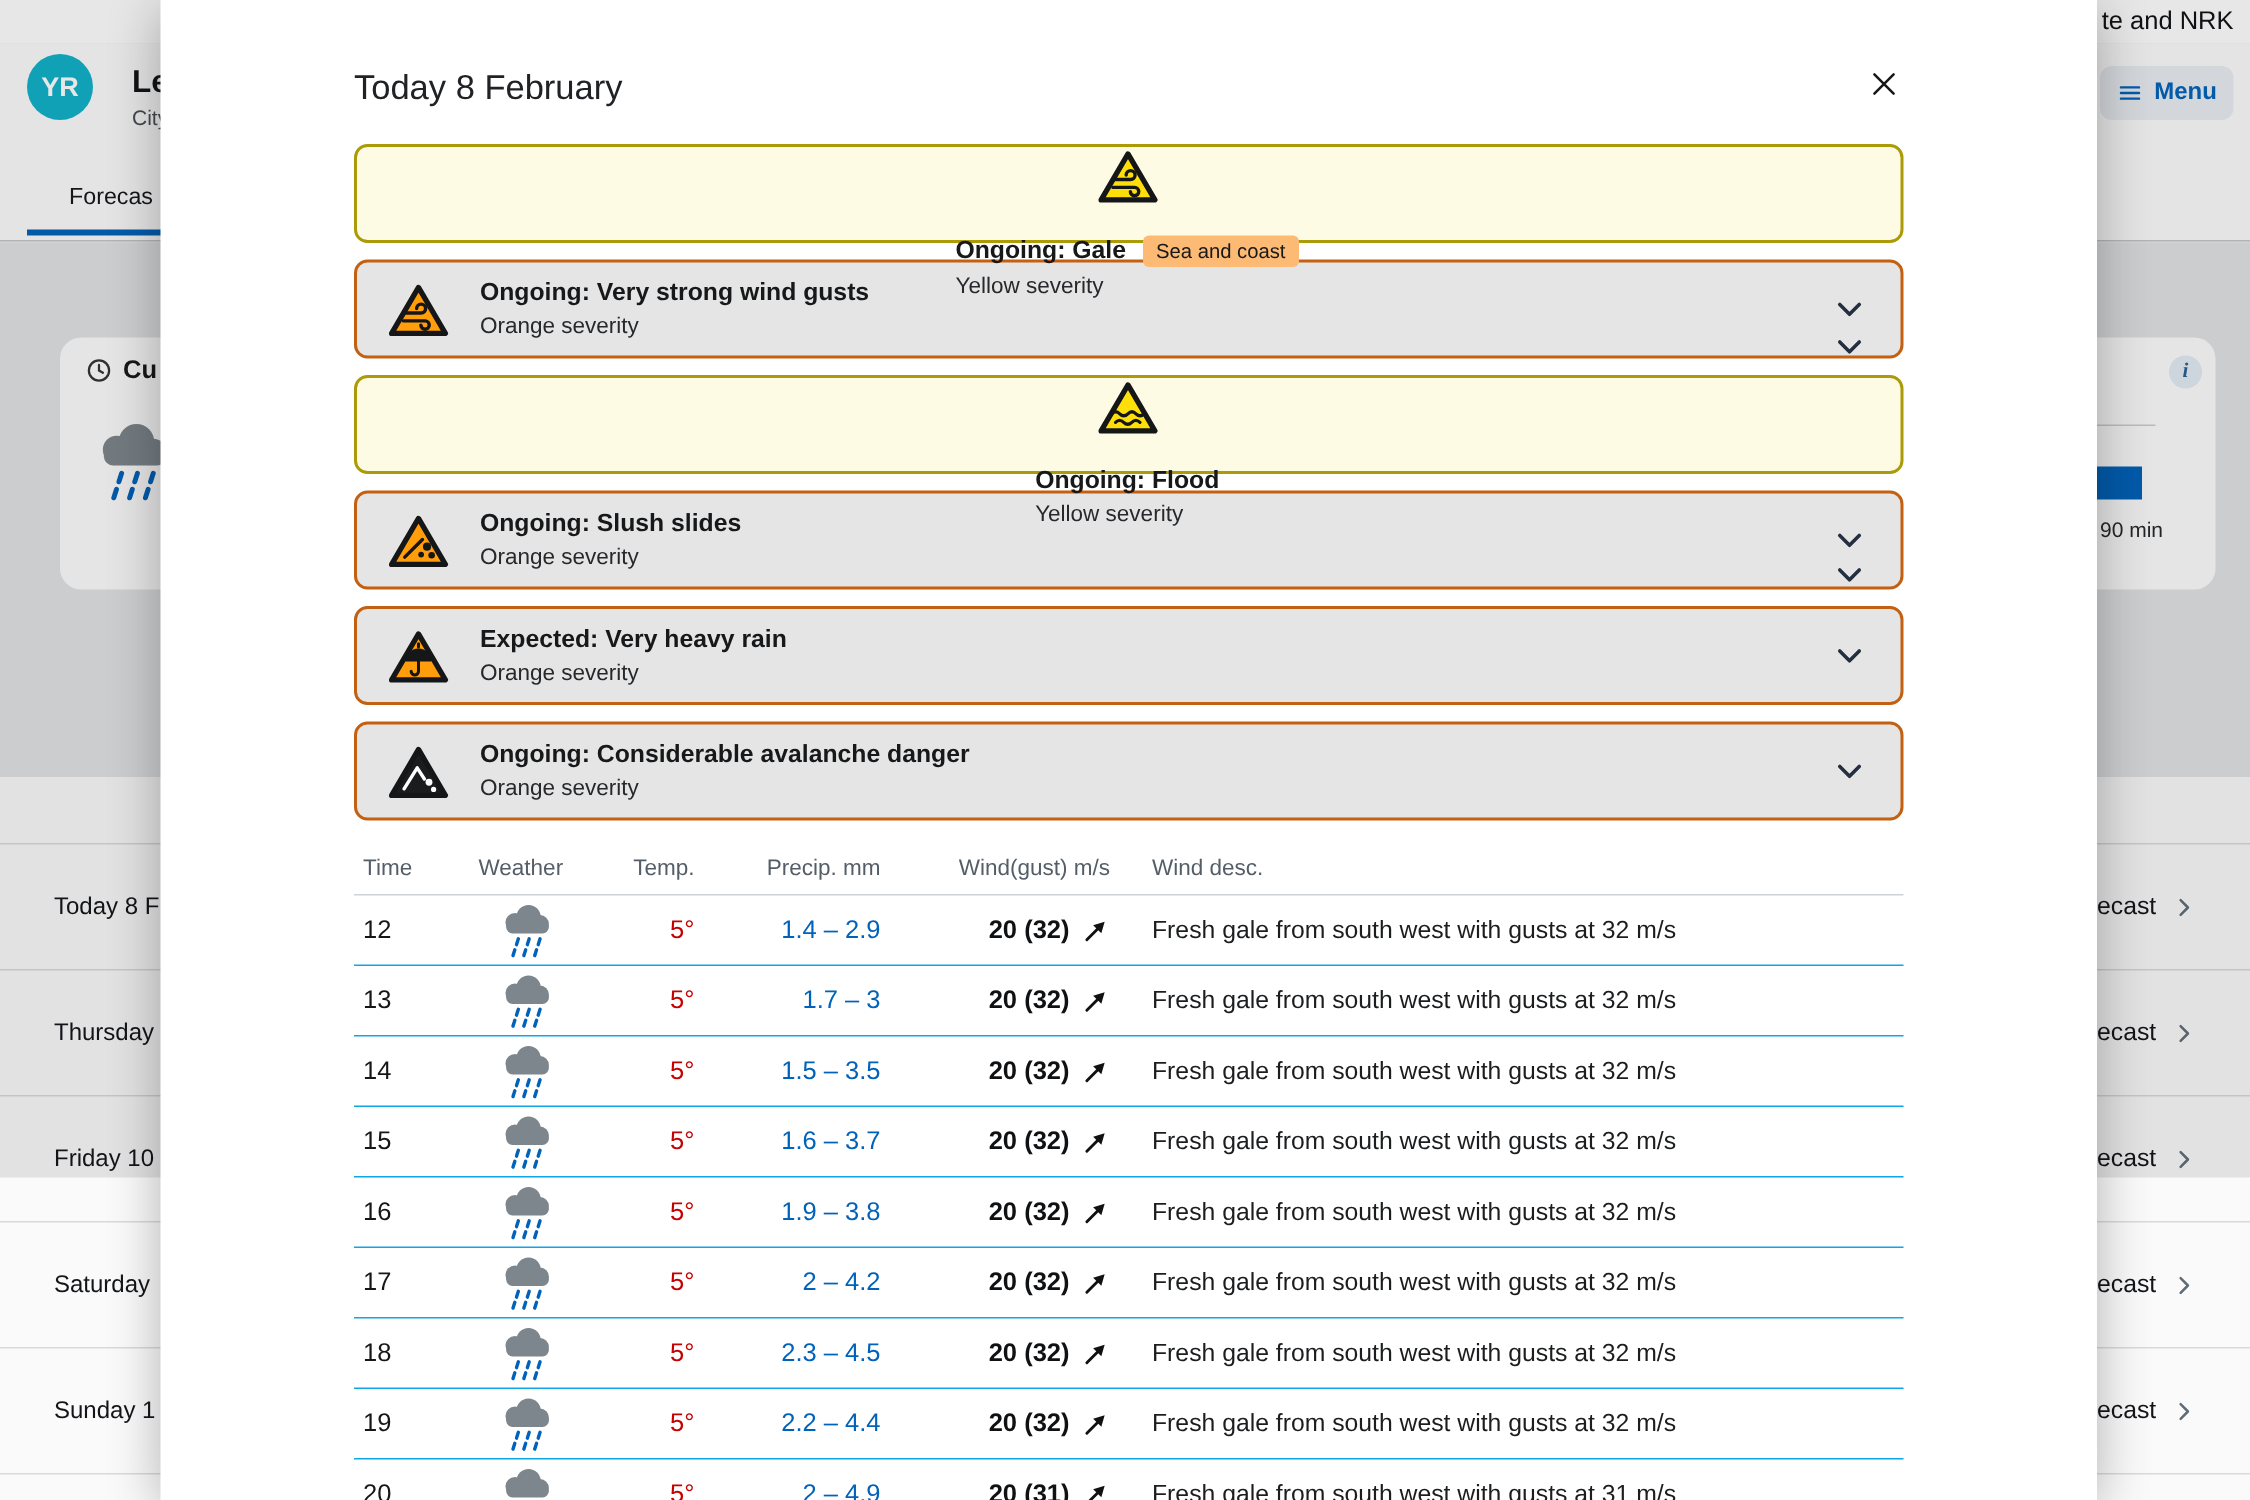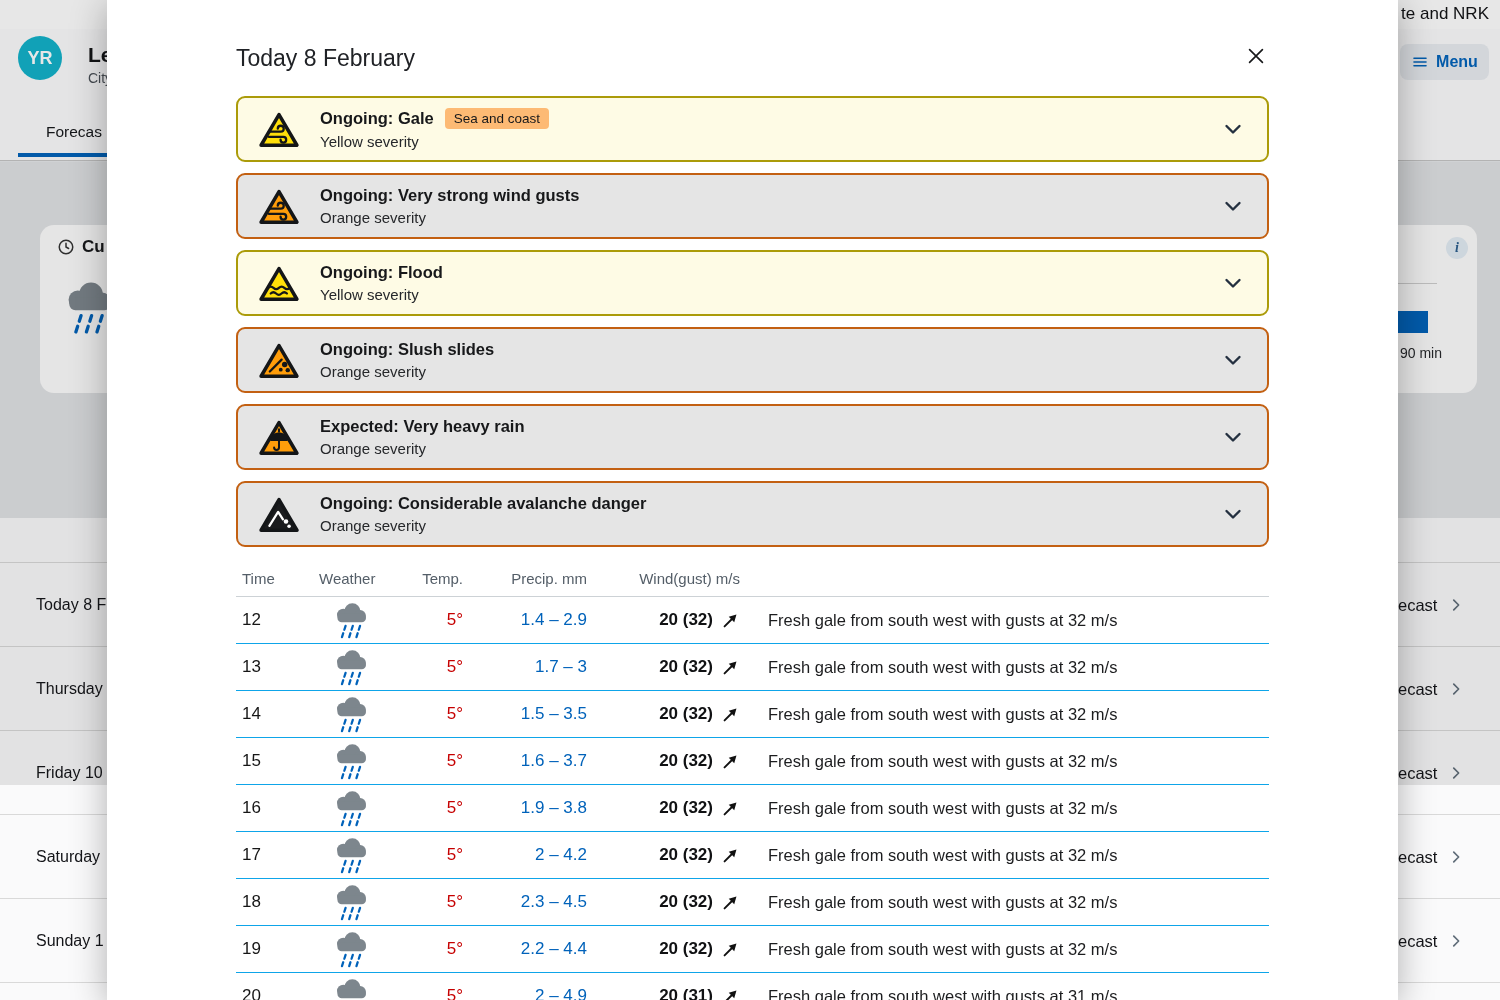--- a/index.html
+++ b/index.html
@@ -62,21 +62,21 @@
     box-shadow:0 6px 34px rgba(0,0,0,0.30); overflow:hidden; }
   .modal-inner { width:1033px; margin:0 auto; padding-top:44px; }
   .modal-head { display:flex; align-items:flex-start; justify-content:space-between;
     margin-bottom:24px; height:28px; }
   .modal-title { font-size:23px; font-weight:500; color:#202226; line-height:28px; }
   .close-btn { background:none; border:none; width:26px; height:26px; padding:1px; color:#17181a; }
   .close-btn svg { width:22px; height:22px; }
 
   .warn { width:100%; display:flex; align-items:center; gap:20px; height:66px;
     border-radius:9px; margin-bottom:11px; padding:0 22px 0 20px; text-align:left; border:2px solid; }
-  .warn-yellow { background:#fefbe5; border-color:#ab9b09; }
+  .warn-yellow { background:#fefbe5; border-color:#ab9b09;flex-direction:column; }
   .warn-orange { background:#e5e5e5; border-color:#c36012; }
   .warn-icon { width:42px; height:39px; flex:none; }
   .ic-yellow { color:#ffdf0a; }
   .ic-orange { color:#ff9d0a; }
   .ic-black  { color:#1b1c1e; }
   .warn-line1 { display:flex; align-items:center; }
   .warn-label { font-size:16.5px; font-weight:600; color:#17181a; }
   .warn-tag { background:#fdba74; border-radius:4px; padding:3px 9px; font-size:13.5px;
     color:#17181a; margin-left:11px; }
   .warn-sev { font-size:15px; color:#26282b; margin-top:4px; }
@@ -357,20 +357,21 @@
           </svg>
       </button>
 
       <div class="wx-table">
         <div class="wx-head">
           <div class="ha">Time</div>
           <div class="hb">Weather</div>
           <div class="hc">Temp.</div>
           <div class="hd">Precip. mm</div>
           <div class="he">Wind(gust) m/s</div>
+          <div class="hf">Wind desc.</div>
         </div>
 
         <div class="wx-row">
           <div class="c-time">12</div>
           <div class="c-weather">
               <svg class="wx-icon">
                 <use href="#sym-rain-cloud"></use>
               </svg>
             </div>
           <div class="c-temp">5°</div>

